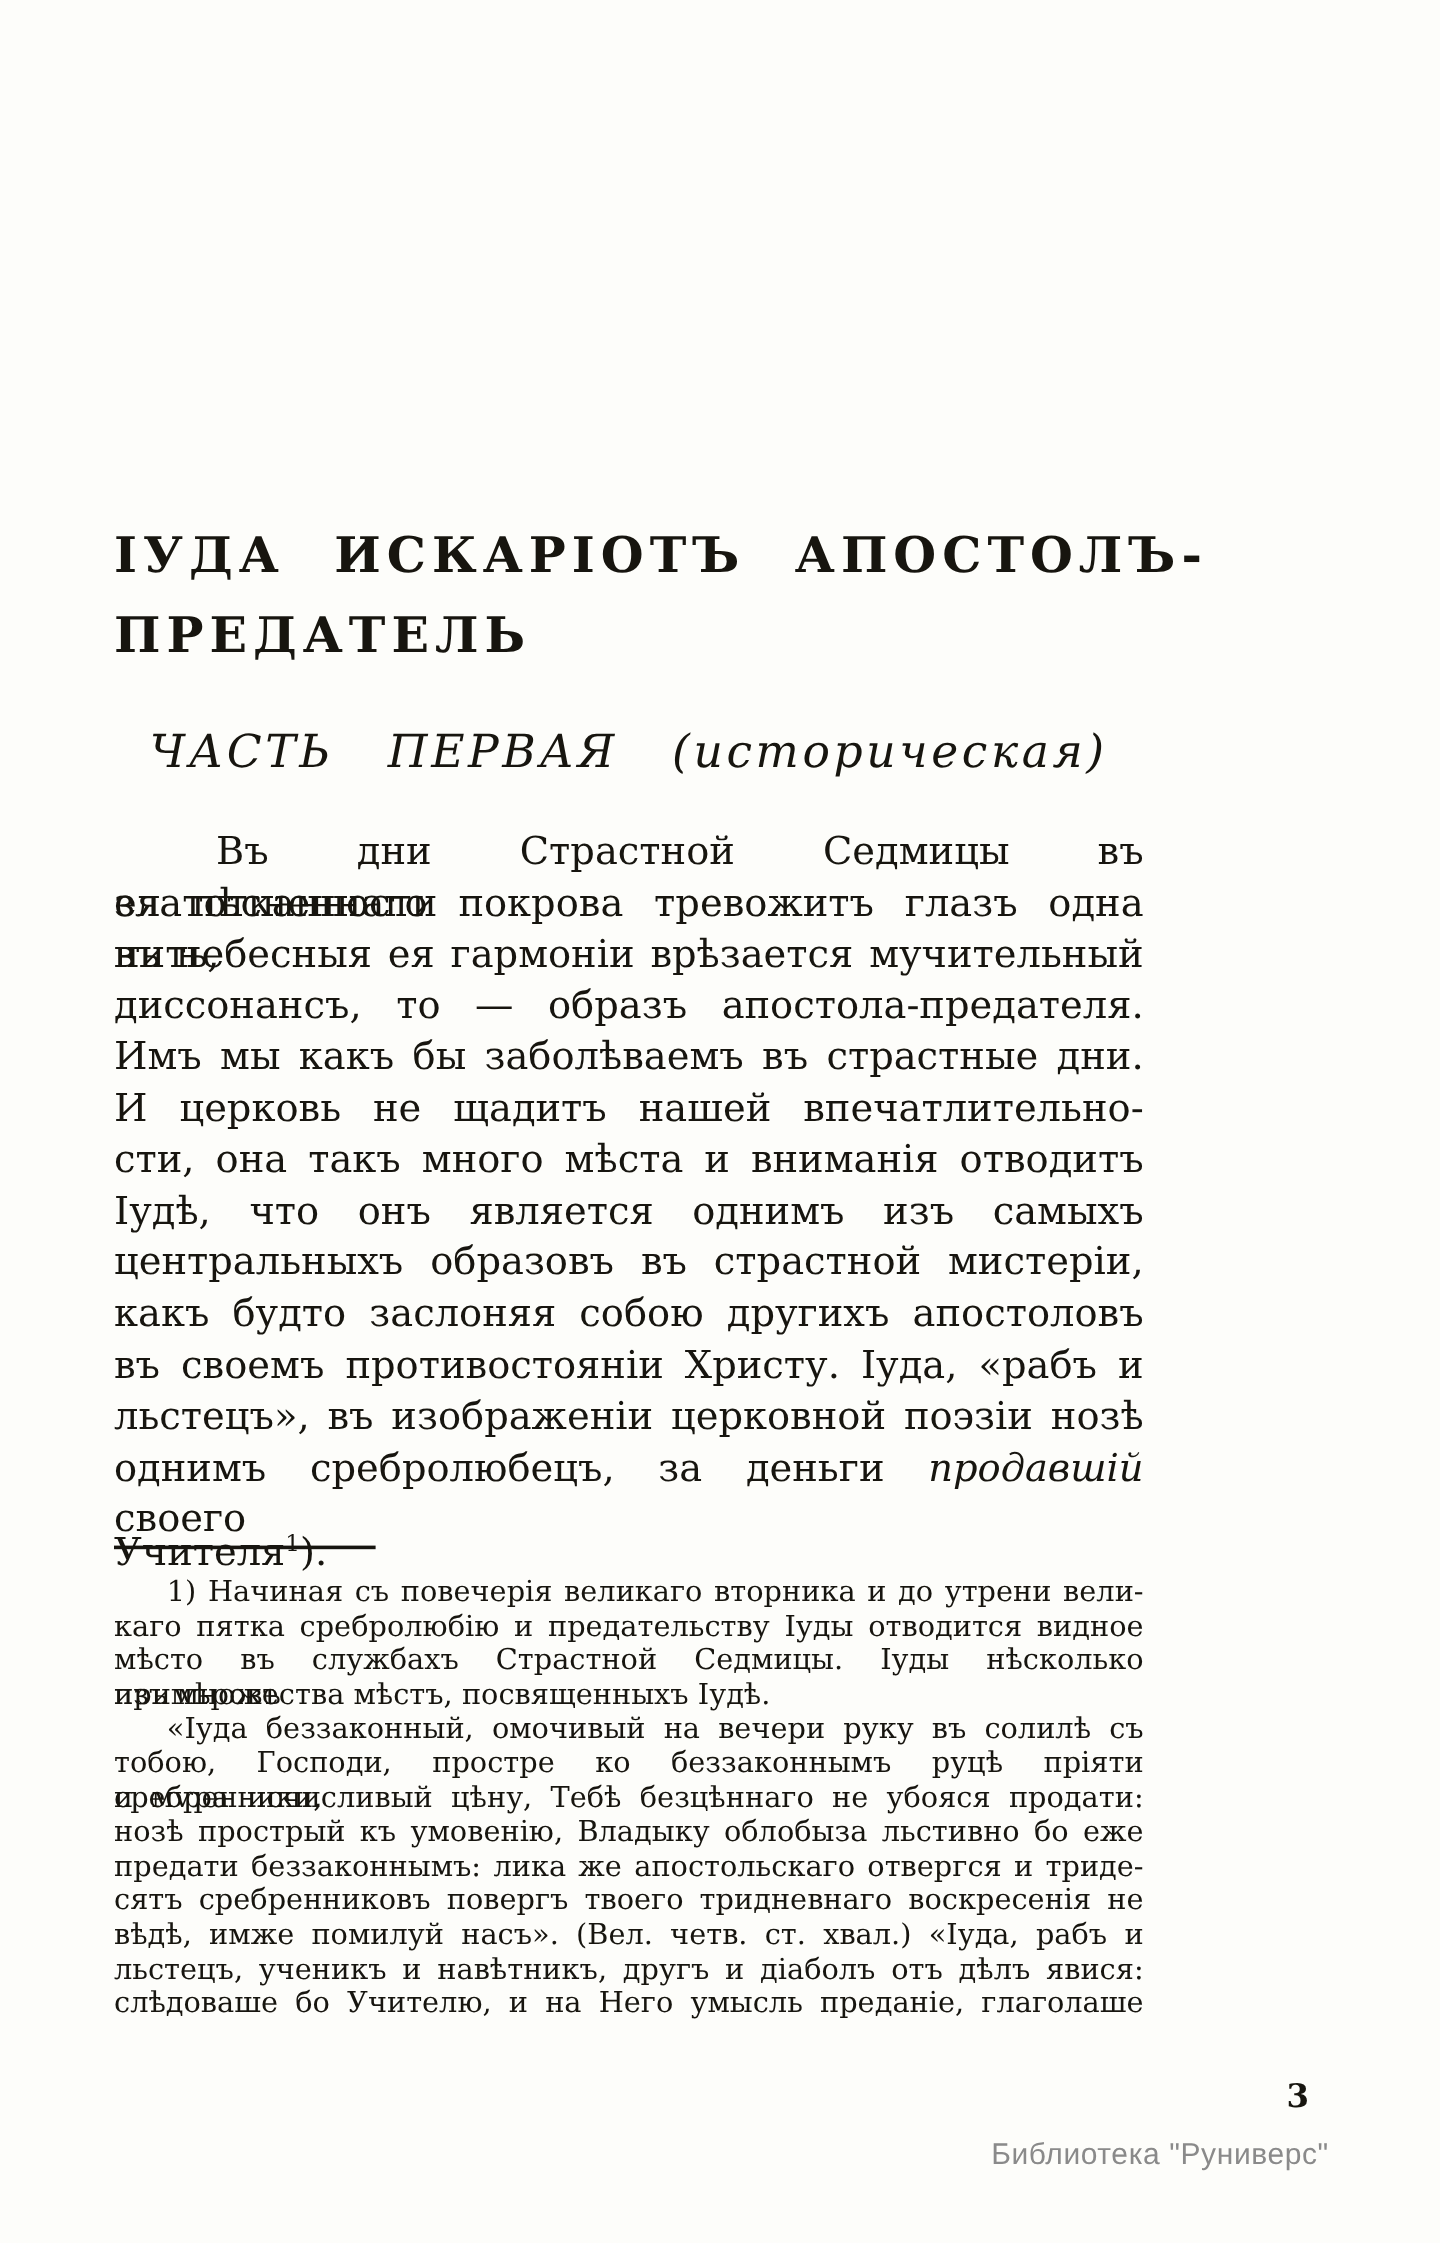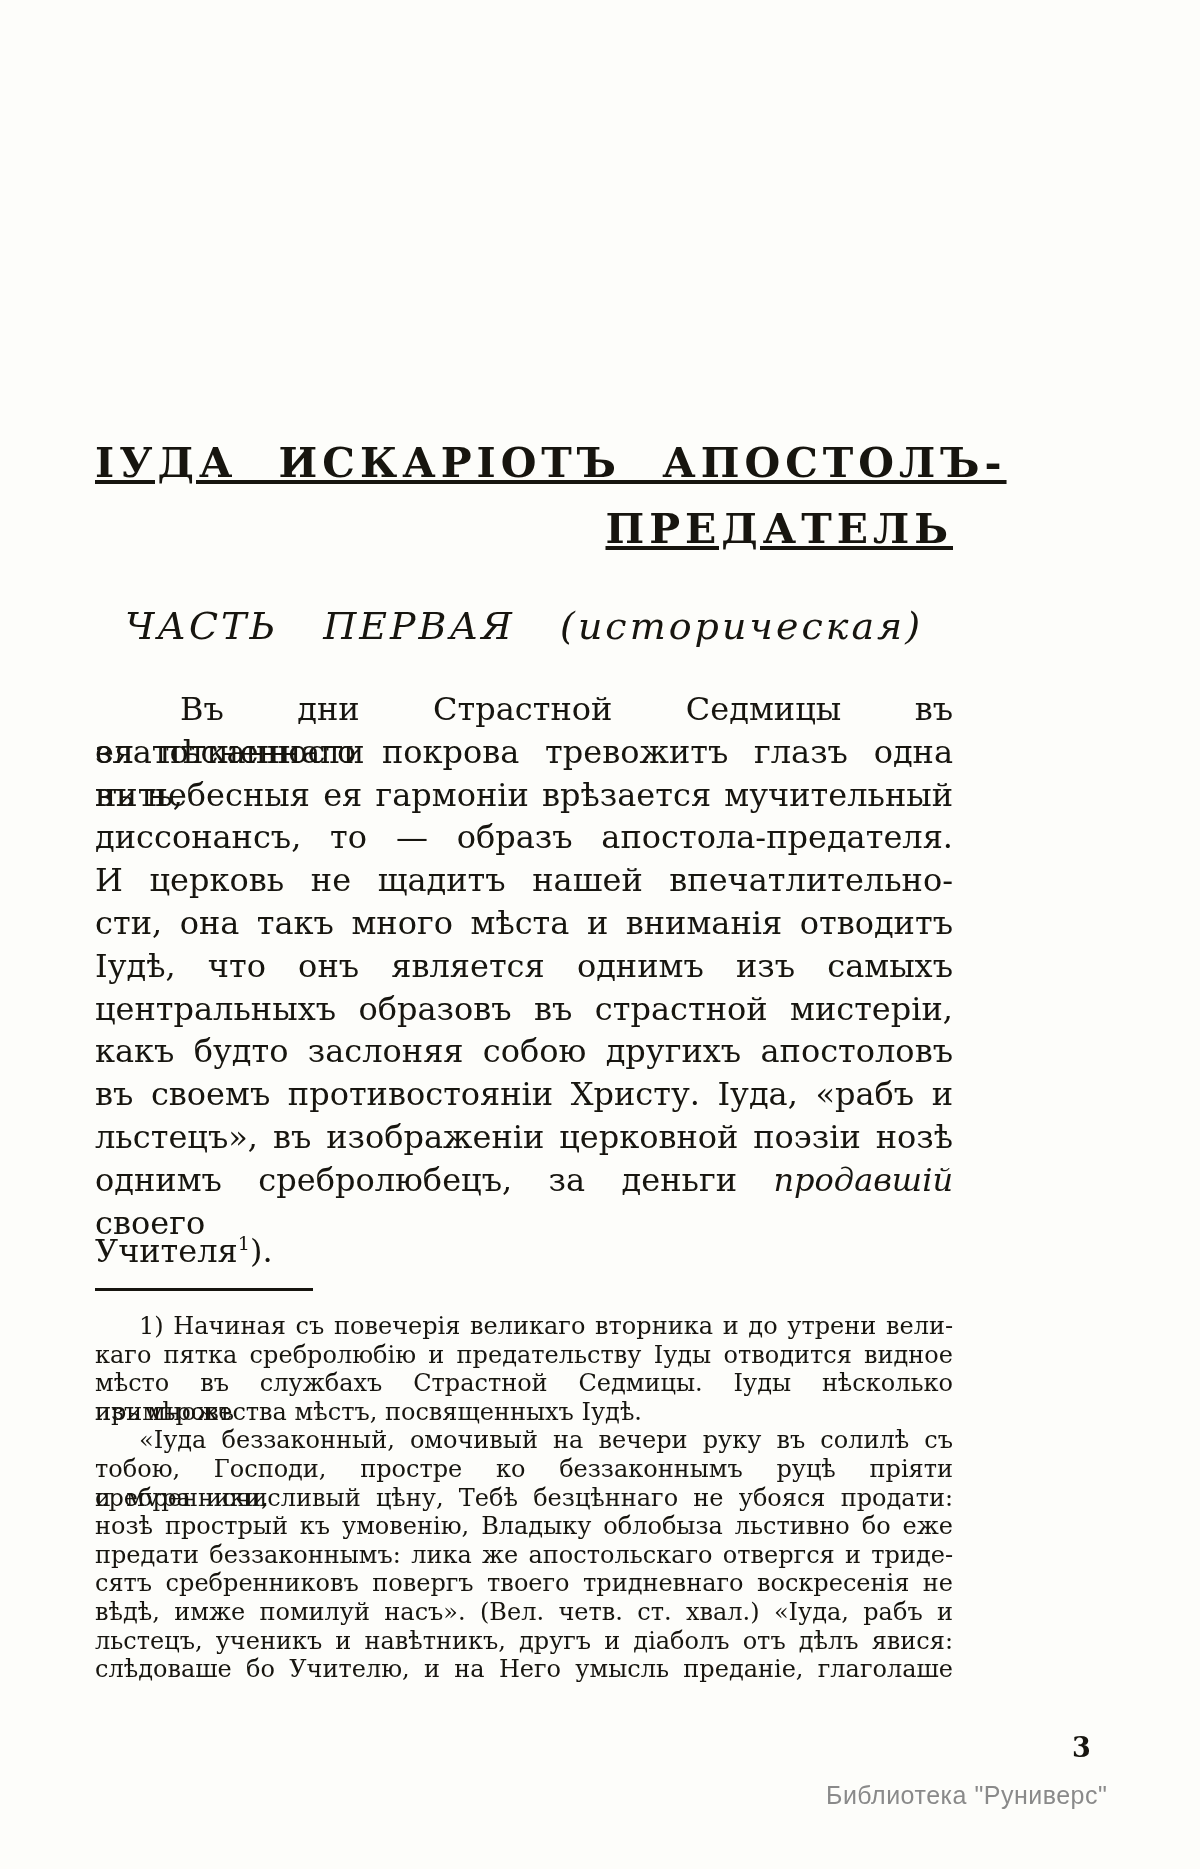--- a/index.html
+++ b/index.html
@@ -13,22 +13,21 @@
     overflow:hidden;
   }
   .column{
     position:absolute;
     left:95px;
     width:858px;
   }
   
   .title-block{
     top:430px;
-    text-align:right;
-    text-decoration:underline;
+    text-align:left;
   }
   .title-line{
     font-size:41px;
     font-weight:bold;
     letter-spacing:5px;
     word-spacing:22px;
     line-height:66px;
     white-space:nowrap;
   }
   
@@ -124,20 +123,21 @@
 
   <div class="column subtitle-block">
     <span class="subtitle">ЧАСТЬ ПЕРВАЯ (историческая)</span>
   </div>
 
   <div class="column body-block">
     <div class="bline indent1">Въ дни Страстной Седмицы въ златотканности</div>
     <div class="bline">ея пѣсненнаго покрова тревожитъ глазъ одна нить,</div>
     <div class="bline">въ небесныя ея гармоніи врѣзается мучительный</div>
     <div class="bline">диссонансъ, то — образъ апостола-предателя.</div>
+    <div class="bline">Имъ мы какъ бы заболѣваемъ въ страстные дни.</div>
     <div class="bline">И церковь не щадитъ нашей впечатлительно-</div>
     <div class="bline">сти, она такъ много мѣста и вниманія отводитъ</div>
     <div class="bline">Іудѣ, что онъ является однимъ изъ самыхъ</div>
     <div class="bline">центральныхъ образовъ въ страстной мистеріи,</div>
     <div class="bline">какъ будто заслоняя собою другихъ апостоловъ</div>
     <div class="bline">въ своемъ противостояніи Христу. Іуда, «рабъ и</div>
     <div class="bline">льстецъ», въ изображеніи церковной поэзіи нозѣ</div>
     <div class="bline"><span>однимъ сребролюбецъ, за деньги </span><span class="it">продавшій</span><span> своего</span></div>
     <div class="bline last"><span>Учителя</span><sup class="fnref">1</sup><span>).</span></div>
   </div>

